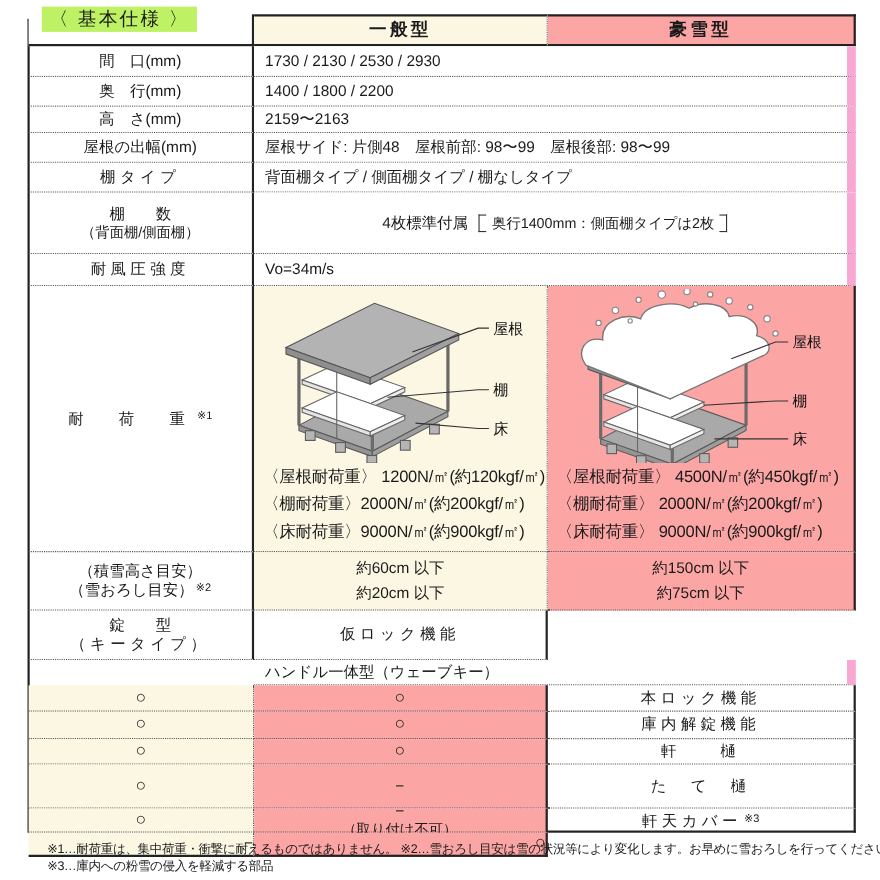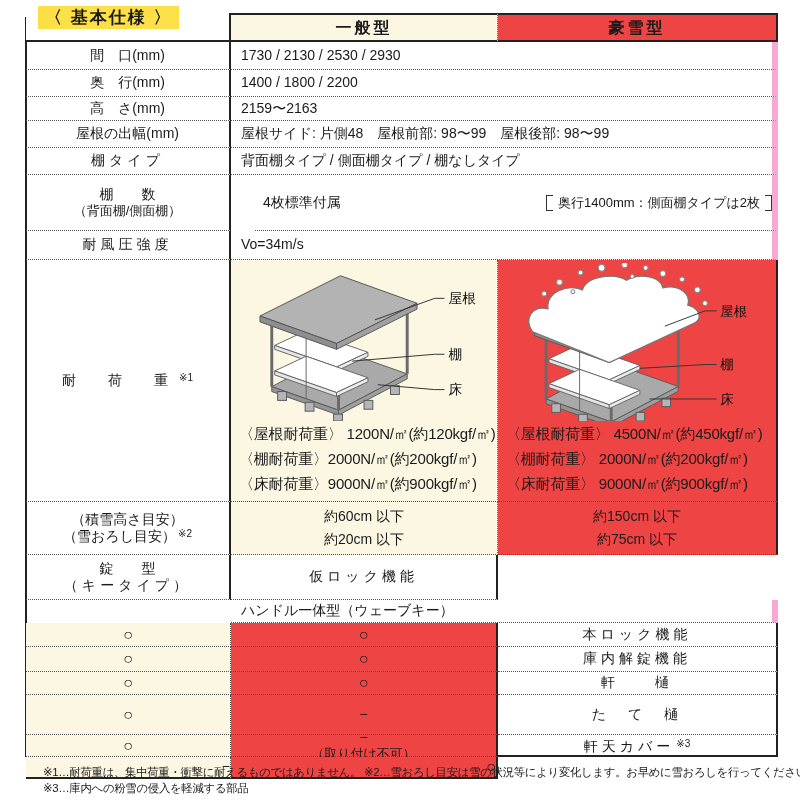--- a/index.html
+++ b/index.html
@@ -1,46 +1,46 @@
 <!DOCTYPE html>
 <html><head>
 <meta charset="utf-8">
 <style>
   html,body{margin:0;padding:0;}
   .page{position:relative;width:800px;height:800px;background:#ffffff;
         font-family:"Liberation Sans","DejaVu Sans",sans-serif;color:#1a1a1a;overflow:hidden;}
   .spec{position:absolute;left:25px;top:13px;width:752px;height:744px;}
   .b-left{position:absolute;left:0;top:5px;height:739px;width:0;border-left:2px solid #222;}
   .title-line{position:absolute;left:0;top:4px;width:206px;height:0;border-top:2px solid #222;}
-  .title{position:absolute;left:13px;top:-7px;background:#fde047;padding:0 7px;
-         font-size:17px;font-weight:bold;letter-spacing:2px;white-space:nowrap;}
+  .title{position:absolute;left:13px;top:-7px;background:#bef264;padding:0 7px;
+         font-size:17px;font-weight:normal;letter-spacing:2px;white-space:nowrap;}
   .grid{position:absolute;left:1px;top:0;display:grid;
         grid-template-columns:205px 267px 280px;
         grid-template-rows:29px 28px 27px 24px 27px 27px 56px 29px 242px 53px 45px 23px 24px 25px 23px 40px 22px;}
   .c{box-sizing:border-box;display:flex;align-items:center;justify-content:center;
      font-size:14px;border-bottom:1px dotted #555;line-height:1.25;}
   .lab{border-right:2px solid #222;flex-direction:column;text-align:center;}
   .ls{letter-spacing:4px;}
   .ls2{letter-spacing:9px;}
-  .val{grid-column:2/4;justify-content:flex-start;padding-left:10px;border-right:6px solid #f9a8d4;background:#fff;}
+  .val{grid-column:2/4;justify-content:flex-start;padding-left:10px;border-right:8px solid #f9a8d4;background:#fff;}
   .hlab{border-right:2px solid #222;border-bottom:2px solid #222;background:#fff;}
   .hcell{font-size:16px;font-weight:bold;letter-spacing:3px;border-top:2px solid #222;border-bottom:2px solid #222;}
   .gbg{background:#FBF7E3;}
-  .sbg{background:#ef4444;}
+  .sbg{background:#fca5a5;}
   .gcell{border-right:1px dotted #555;}
   .scell{border-right:2px solid #222;}
   .solidbot{border-bottom:2px solid #222;justify-content:flex-end;}
   .sup{font-size:10px;position:relative;top:-4px;margin-left:2px;letter-spacing:0;}
   .sub-label{font-size:13px;letter-spacing:0;}
   .loadcell{flex-direction:column;justify-content:flex-start;align-items:flex-start;padding:3px 6px 0 8px;}
   .loadcell svg{display:block;margin:0 auto;}
   .loadline{font-size:15px;line-height:25px;white-space:nowrap;width:100%;letter-spacing:-0.2px;}
   .twoline{flex-direction:column;}
   .twoline div{line-height:23px;text-align:center;}
-  .shelfrow{justify-content:space-between;padding-left:8px;margin-left:24px;}
+  .shelfrow{justify-content:center;padding-left:8px;}
   .bracket-wrap{display:flex;align-items:stretch;margin-left:10px;}
   .bk{width:7px;box-sizing:border-box;margin:3px 0;}
   .bk-l{border:1.5px solid #333;border-right:none;}
   .bk-r{border:1.5px solid #333;border-left:none;}
   .bk-mid{padding:0 5px;font-size:13px;line-height:22px;display:flex;flex-direction:column;justify-content:center;}
   .circle{font-size:16px;}
   .pipe2{flex-direction:column;}
   .pipe2 .l1{line-height:15px;}
   .pipe2 .l2{line-height:17px;font-size:13px;}
   .foot{position:absolute;left:18px;top:751px;width:745px;font-size:11.4px;line-height:16px;

